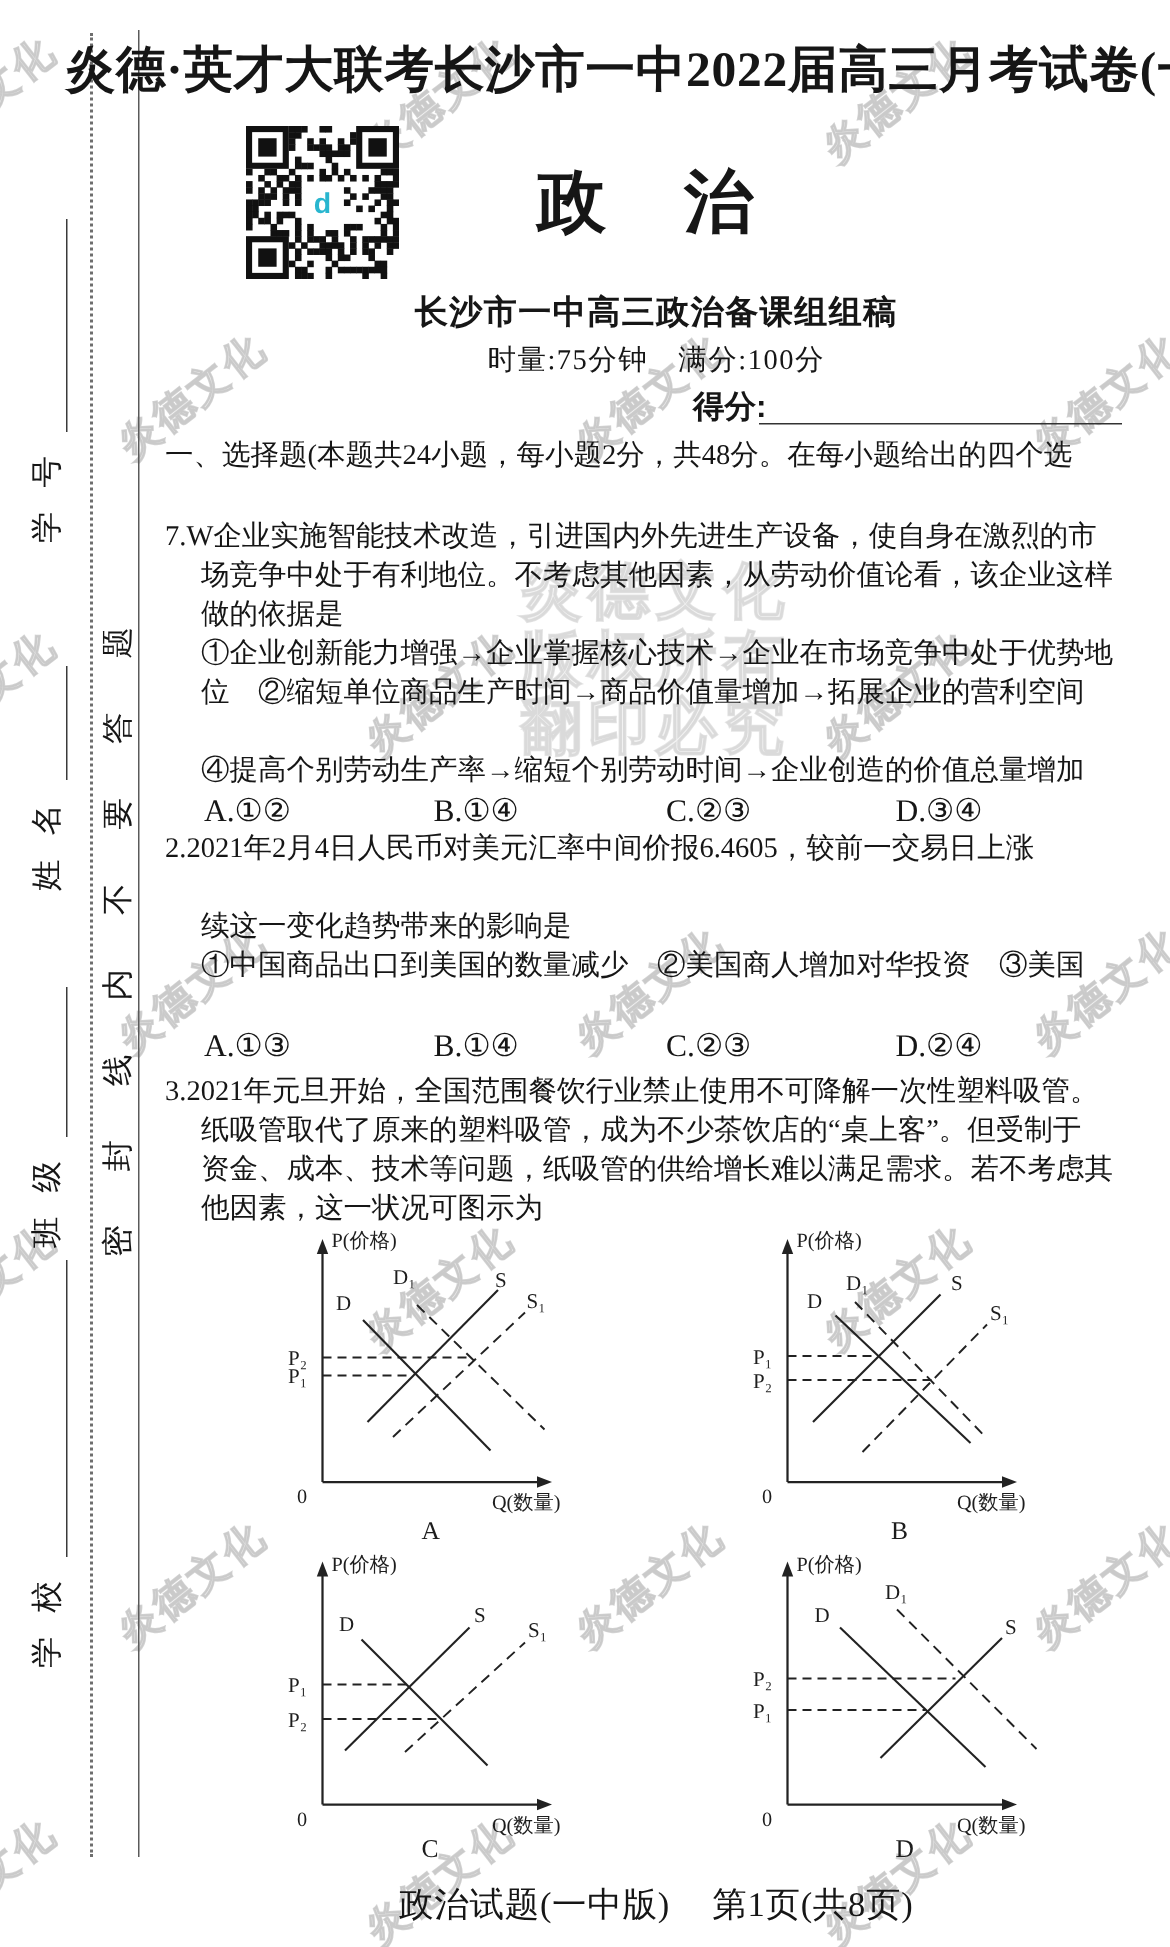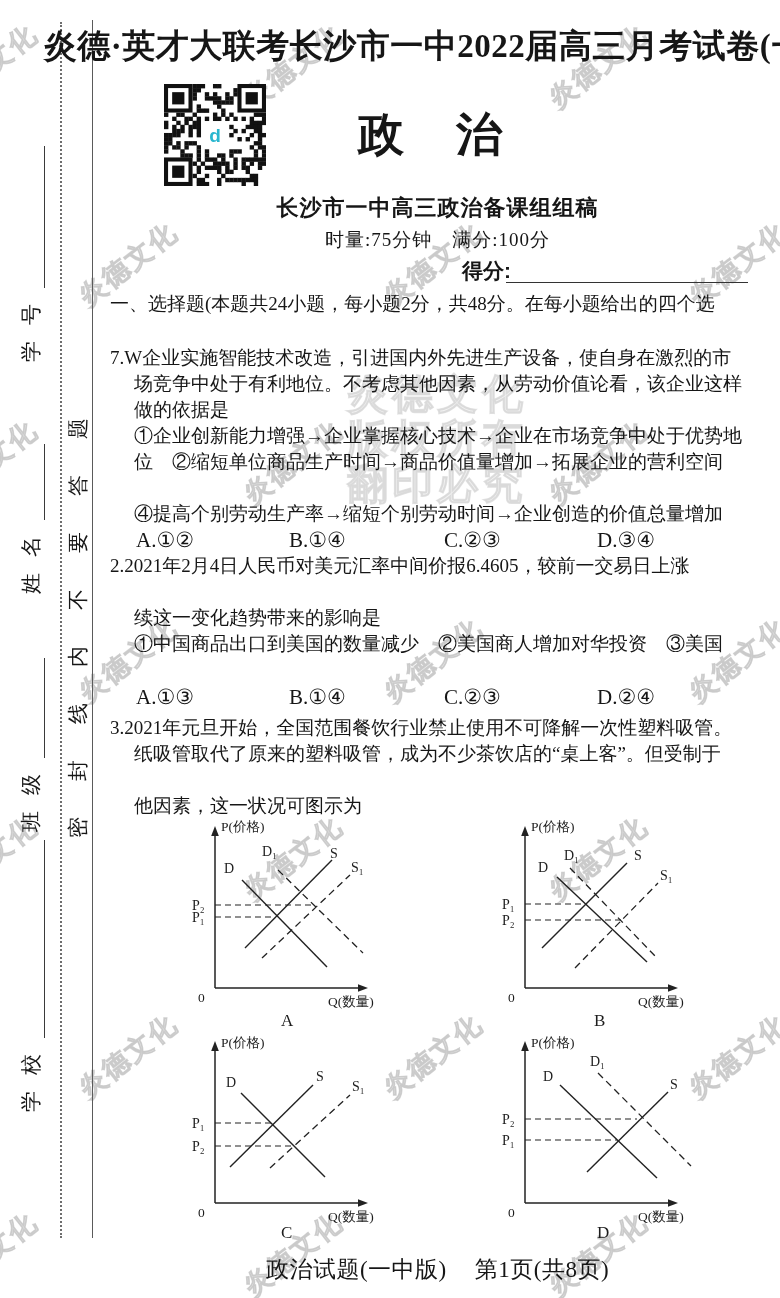--- a/index.html
+++ b/index.html
@@ -370,20 +370,21 @@
   <div class="line" style="left:110px; top:554px">2.2021年2月4日人民币对美元汇率中间价报6.4605，较前一交易日上涨</div>
   <div class="line" style="left:134px; top:606px">续这一变化趋势带来的影响是</div>
   <div class="line" style="left:134px; top:632px">①中国商品出口到美国的数量减少　②美国商人增加对华投资　③美国</div>
   <span class="opt" style="left:136px; top:685px">A.①③</span>
   <span class="opt" style="left:289px; top:685px">B.①④</span>
   <span class="opt" style="left:444px; top:685px">C.②③</span>
   <span class="opt" style="left:597px; top:685px">D.②④</span>
 
   <div class="line" style="left:110px; top:716px">3.2021年元旦开始，全国范围餐饮行业禁止使用不可降解一次性塑料吸管。</div>
   <div class="line" style="left:134px; top:742px">纸吸管取代了原来的塑料吸管，成为不少茶饮店的“桌上客”。但受制于</div>
+  <div class="line" style="left:134px; top:768px">资金、成本、技术等问题，纸吸管的供给增长难以满足需求。若不考虑其</div>
   <div class="line" style="left:134px; top:794px">他因素，这一状况可图示为</div>
 
   <svg class="graph" style="left:188px; top:818px" width="215" height="214" viewBox="0 0 215 214">
     <line x1="27" y1="170" x2="27" y2="16" stroke="#222" stroke-width="1.5"></line>
     <polygon points="27,8 23.2,18 30.8,18" fill="#222"></polygon>
     <line x1="27" y1="170" x2="172" y2="170" stroke="#222" stroke-width="1.5"></line>
     <polygon points="180,170 170,166.2 170,173.8" fill="#222"></polygon>
     <text class="gaxis" x="33" y="13">P(价格)</text>
     <text class="gaxis" x="140" y="188">Q(数量)</text>
     <text class="gaxis" x="10" y="184">0</text>

